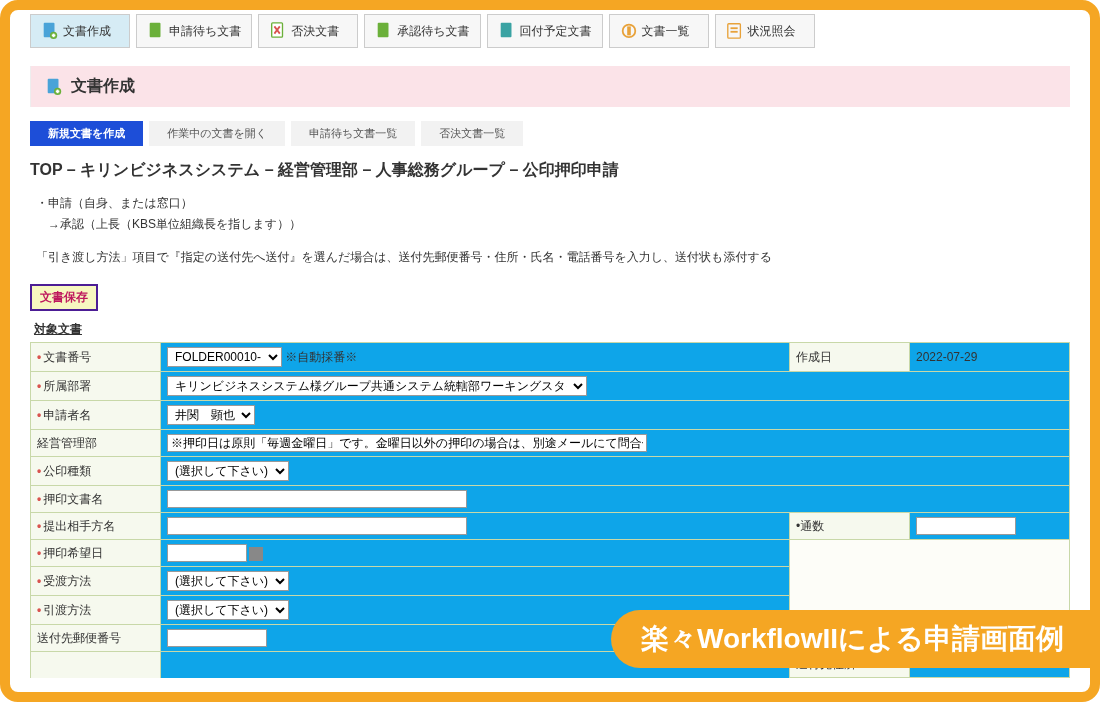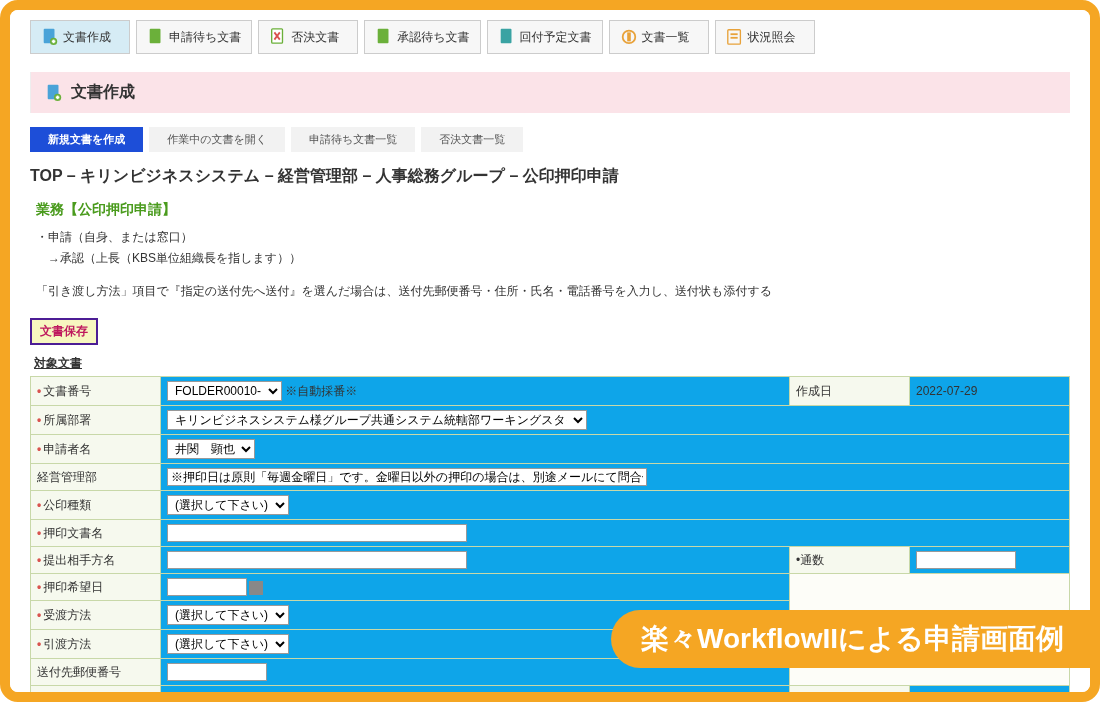--- a/index.html
+++ b/index.html
@@ -1,18 +1,18 @@
 <!DOCTYPE html>
 <html><head>
 <meta charset="utf-8">
 <style>
 * { box-sizing: border-box; margin: 0; padding: 0; }
 body { font-family: "MS PGothic", sans-serif; font-size: 12px; color: #333; background: #fff; }
 .outer-frame { width: 1100px; height: 702px; border: 10px solid #f5a623; border-radius: 18px; position: relative; overflow: hidden; }
-.content { padding: 10px 20px; background: #fff; height: 100%; overflow: hidden; }
+.content { padding: 4px 20px; background: #fff; height: 100%; overflow: hidden; border-radius: 18px; }
 
 
 .nav-tabs { display: flex; gap: 6px; margin-bottom: 18px; }
 .nav-tab { display: flex; align-items: center; gap: 4px; padding: 6px 10px; border: 1px solid #ccc; background: #f7f7f7; font-size: 12px; cursor: pointer; min-width: 100px; }
 .nav-tab.active { background: #d6ecf5; }
 .nav-icon { width: 18px; height: 20px; display: inline-block; }
 
 
 .page-title { display: flex; align-items: center; gap: 8px; background: #fbe3e8; padding: 10px 14px; margin: 6px 0 14px; font-size: 16px; font-weight: bold; border-left: 1px solid #eee; }
 
@@ -135,21 +135,20 @@
       <div class="sub-tab active"><span>新規文書を作成</span></div>
       <div class="sub-tab"><span>作業中の文書を開く</span></div>
       <div class="sub-tab"><span>申請待ち文書一覧</span></div>
       <div class="sub-tab"><span>否決文書一覧</span></div>
     </div>
 
     
     <div class="breadcrumb">TOP – キリンビジネスシステム – 経営管理部 – 人事総務グループ – 公印押印申請</div>
 
     
-    <div class="biz-header">業務【公印押印申請】</div>
 
     
     <div class="info-line">・申請（自身、または窓口）</div>
     <div class="info-line">　→承認（上長（KBS単位組織長を指します））</div>
 
     <div class="note-line">「引き渡し方法」項目で『指定の送付先へ送付』を選んだ場合は、送付先郵便番号・住所・氏名・電話番号を入力し、送付状も添付する</div>
 
     
     <span class="save-btn">文書保存</span>
 

